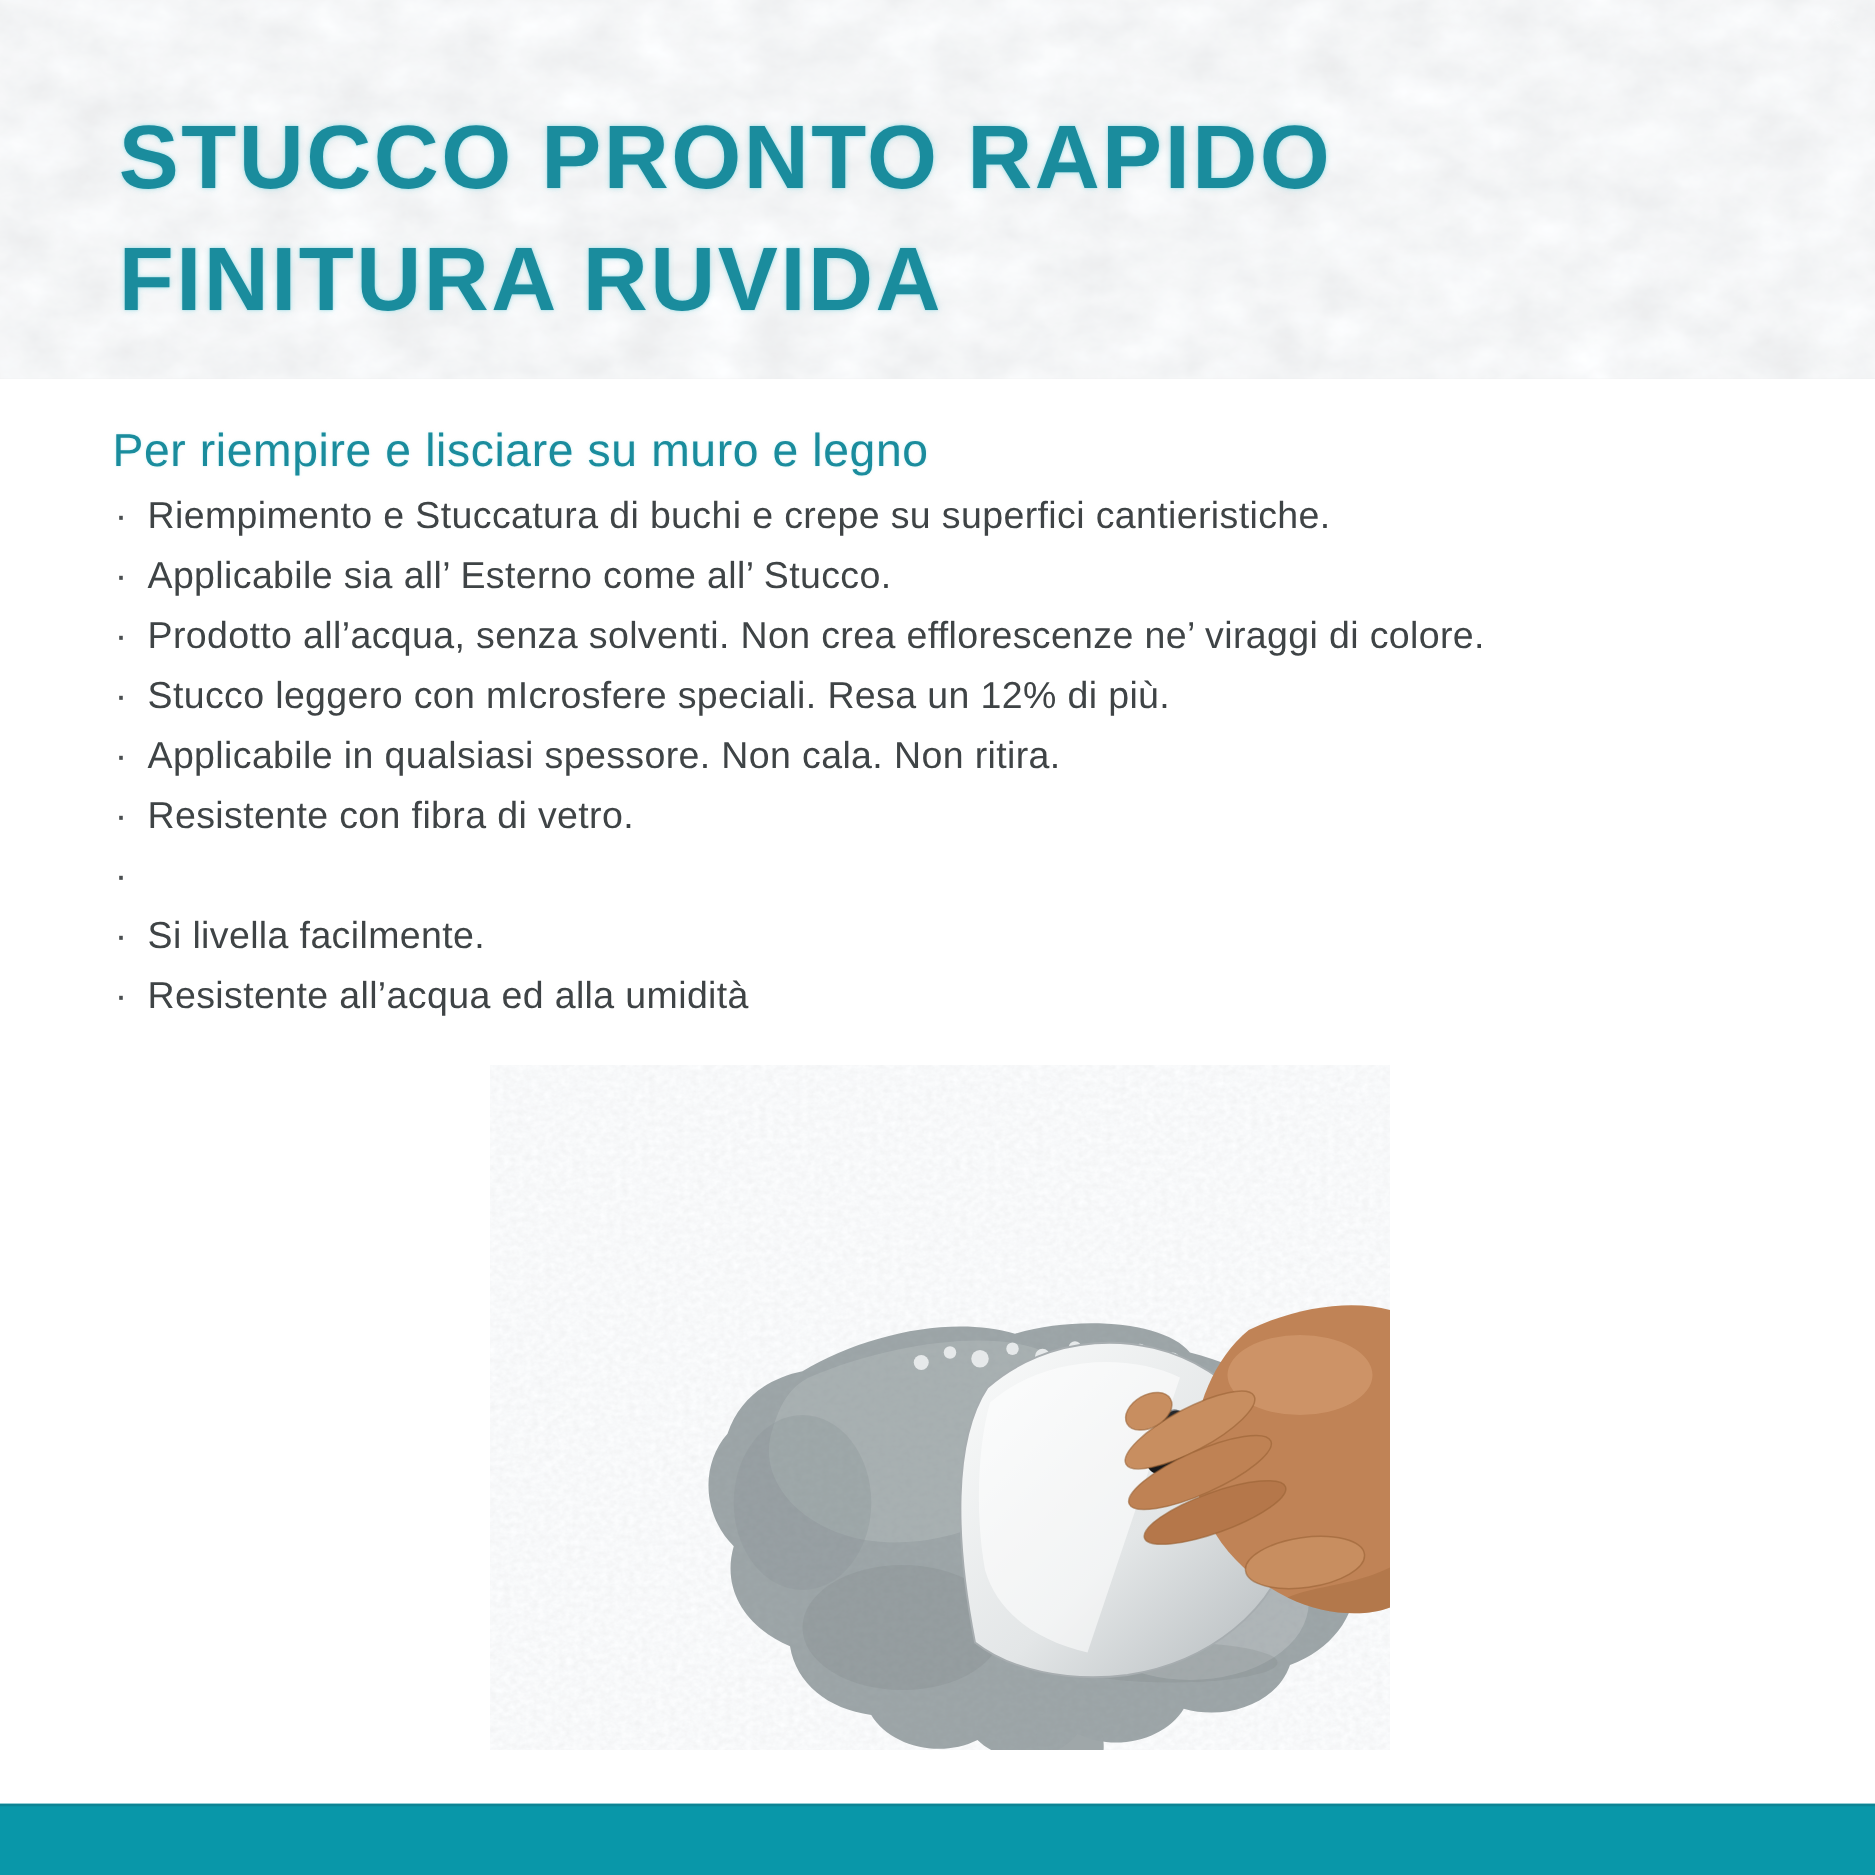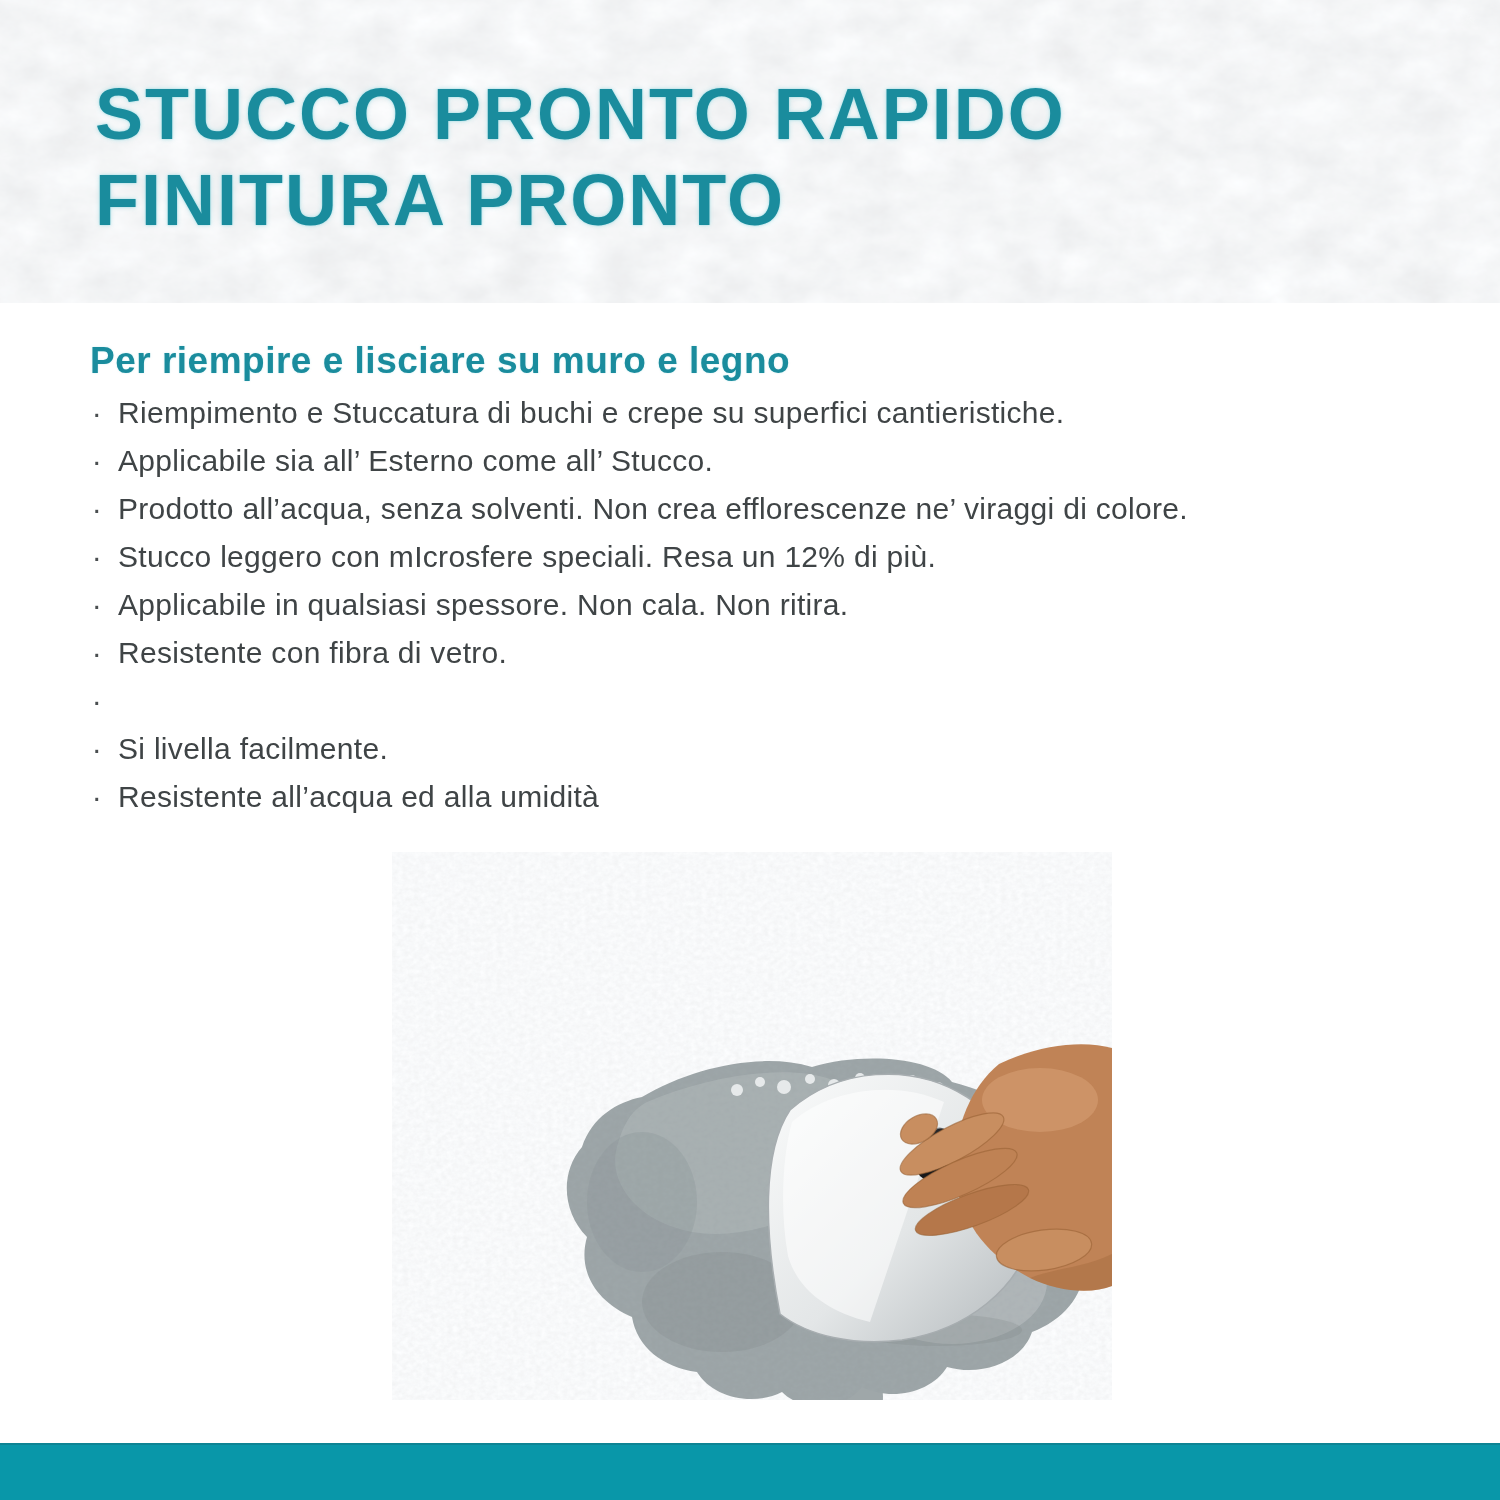--- a/index.html
+++ b/index.html
@@ -32,31 +32,31 @@
     left: 95px;
     top: 71px;
     margin: 0;
     font-size: 72px;
     line-height: 86px;
     font-weight: bold;
     letter-spacing: 2px;
     color: #1a8c9d;
     text-shadow: 0 0 2px #9fdce4, 0 0 5px rgba(159,220,228,0.65);
   }
-  .hero h1 span { display: block; }
+  .hero h1 span { display: block; margin-top: 12px; }
 
   
   .subtitle {
     position: absolute;
     left: 90px;
     top: 339px;
     margin: 0;
     font-size: 37px;
     line-height: 44px;
-    font-weight: bold;
+    font-weight: normal;
     color: #1a8c9d;
     letter-spacing: 0.5px;
     text-shadow: 0 0 2px rgba(159,220,228,0.55);
   }
   .features {
     position: absolute;
     left: 90px;
     top: 389px;
     margin: 0;
     padding: 0;
@@ -121,21 +121,21 @@
             <feFuncG type="linear" slope="0.24" intercept="0.80"></feFuncG>
             <feFuncB type="linear" slope="0.24" intercept="0.81"></feFuncB>
             <feFuncA type="linear" slope="0" intercept="1"></feFuncA>
           </feComponentTransfer>
         </filter>
       </defs>
       <rect x="0" y="0" width="1500" height="303" filter="url(#heroTex)"></rect>
     </svg>
     <h1>
       <span>STUCCO PRONTO RAPIDO</span>
-      <span>FINITURA PRONTO</span>
+      <span>FINITURA RUVIDA</span>
     </h1>
   </header>
 
   <h2 class="subtitle">Per riempire e lisciare su muro e legno</h2>
 
   <ul class="features">
     <li>
         <span class="dot">·</span>
         <span>Riempimento e Stuccatura di buchi e crepe su superfici cantieristiche.</span>
       </li>

